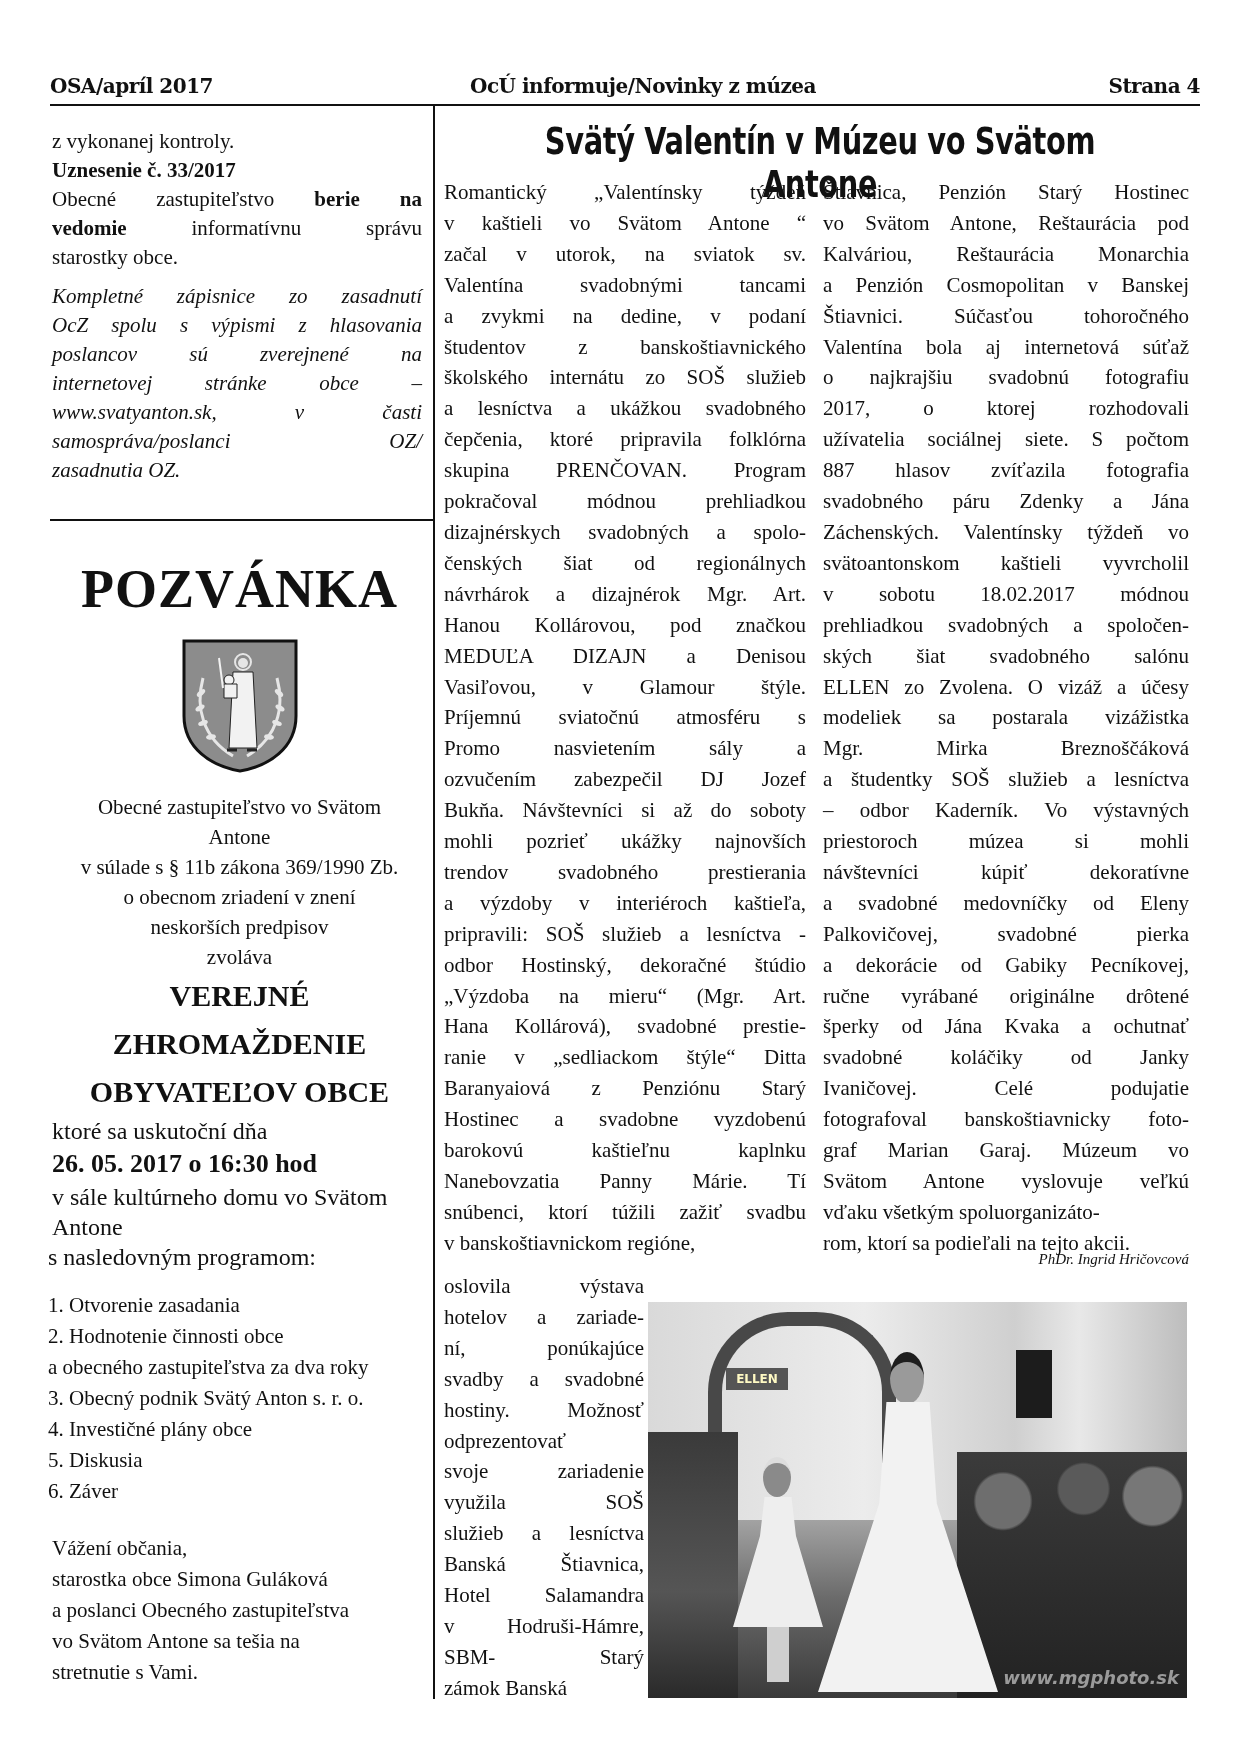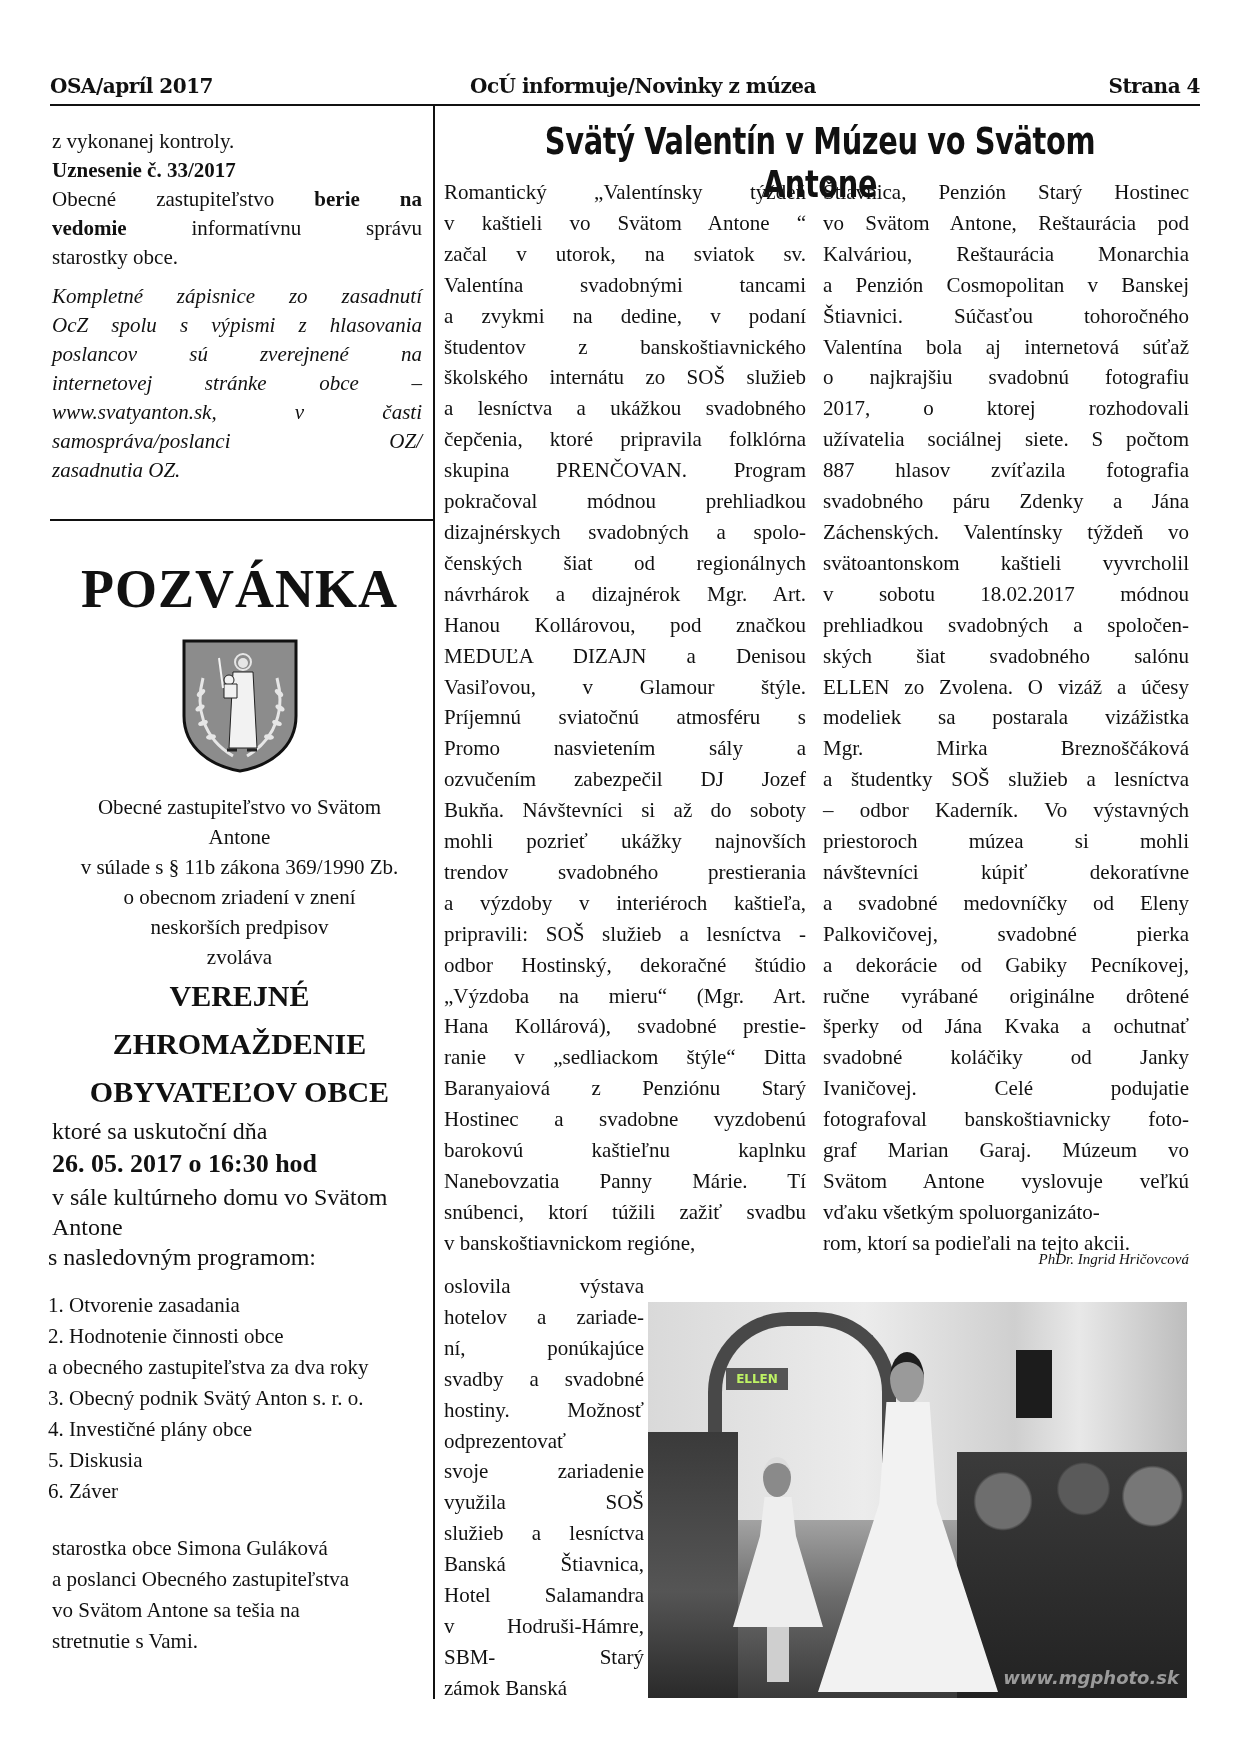--- a/index.html
+++ b/index.html
@@ -47,21 +47,21 @@
   .author { position: absolute; left: 823px; top: 1251px; width: 366px; text-align: right; font-style: italic; font-size: 15px; }
   .photo-credit { position: absolute; left: 650px; top: 1276px; font-style: italic; font-size: 19px; margin-top: 43px; }
 
   .photo { position: absolute; left: 648px; top: 1302px; width: 539px; height: 396px; overflow: hidden;
            background: linear-gradient(180deg, #d8d8d8 0%, #bfbfbf 45%, #6a6a6a 75%, #3a3a3a 100%); }
   .ph-wall { position: absolute; left: 0; top: 0; width: 100%; height: 55%;
              background: linear-gradient(90deg, #d9d9d9 0%, #ececec 40%, #cfcfcf 68%, #e8e8e8 80%, #bdbdbd 100%); }
   .ph-arch { position: absolute; left: 60px; top: 10px; width: 160px; height: 260px;
              border: 14px solid #2e2e2e; border-bottom: none; border-radius: 80px 80px 0 0; opacity: 0.85; }
   .ph-sign { position: absolute; left: 78px; top: 66px; width: 62px; height: 22px; background: #555;
-             color: #bef264; font-family: "DejaVu Sans", sans-serif; font-weight: bold; font-size: 12px; text-align: center; line-height: 22px; }
+             color: #fef9c3; font-family: "DejaVu Sans", sans-serif; font-weight: bold; font-size: 12px; text-align: center; line-height: 22px; }
   .ph-speaker { position: absolute; left: 368px; top: 48px; width: 36px; height: 68px; background: #1c1c1c; }
   .ph-crowd-r { position: absolute; right: 0; top: 150px; width: 230px; height: 246px;
                 background: radial-gradient(circle at 20% 20%, #6e6e6e 0 10%, transparent 11%),
                             radial-gradient(circle at 55% 15%, #5a5a5a 0 10%, transparent 11%),
                             radial-gradient(circle at 85% 18%, #777 0 10%, transparent 11%),
                             linear-gradient(180deg, #3b3b3b, #222); }
   .ph-crowd-l { position: absolute; left: 0; top: 130px; width: 90px; height: 266px;
                 background: linear-gradient(180deg, #3a3a3a, #555 60%, #2a2a2a); }
   .ph-bride { position: absolute; left: 170px; top: 50px; width: 180px; height: 340px; }
   .ph-bride .head { position: absolute; left: 72px; top: 0; width: 34px; height: 42px; border-radius: 50%; background: #9a9a9a; border-top: 10px solid #1e1e1e; }
@@ -162,20 +162,21 @@
   <div>1. Otvorenie zasadania</div>
   <div>2. Hodnotenie činnosti obce</div>
   <div>a obecného zastupiteľstva za dva roky</div>
   <div>3. Obecný podnik Svätý Anton s. r. o.</div>
   <div>4. Investičné plány obce</div>
   <div>5. Diskusia</div>
   <div>6. Záver</div>
 </div>
 
 <div class="greet">
+  <div>Vážení občania,</div>
   <div>starostka obce Simona Guláková</div>
   <div>a poslanci Obecného zastupiteľstva</div>
   <div>vo Svätom Antone sa tešia na</div>
   <div>stretnutie s Vami.</div>
 </div>
 
 <div class="art-title">Svätý Valentín v Múzeu vo Svätom Antone</div>
 
 <div class="art-col c1" id="col1">
     <span class="jline">Romantický „Valentínsky týždeň</span>

